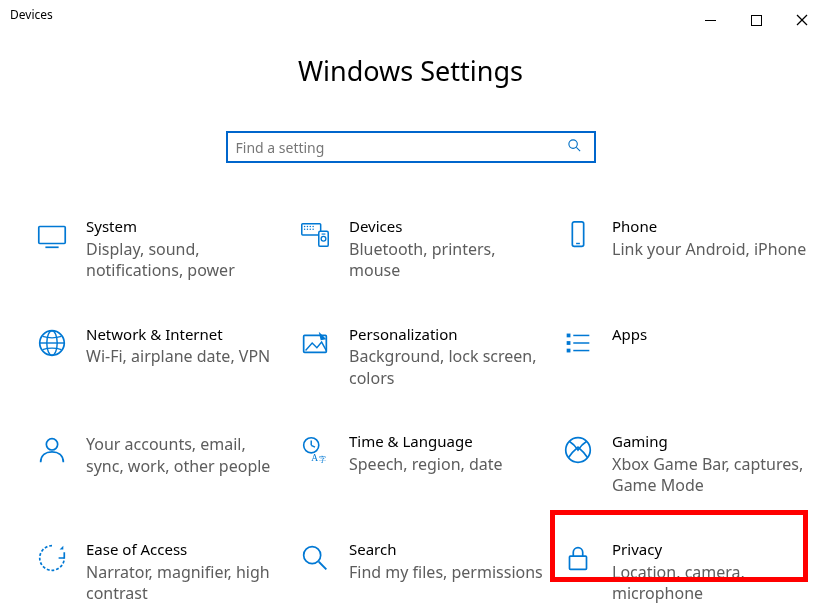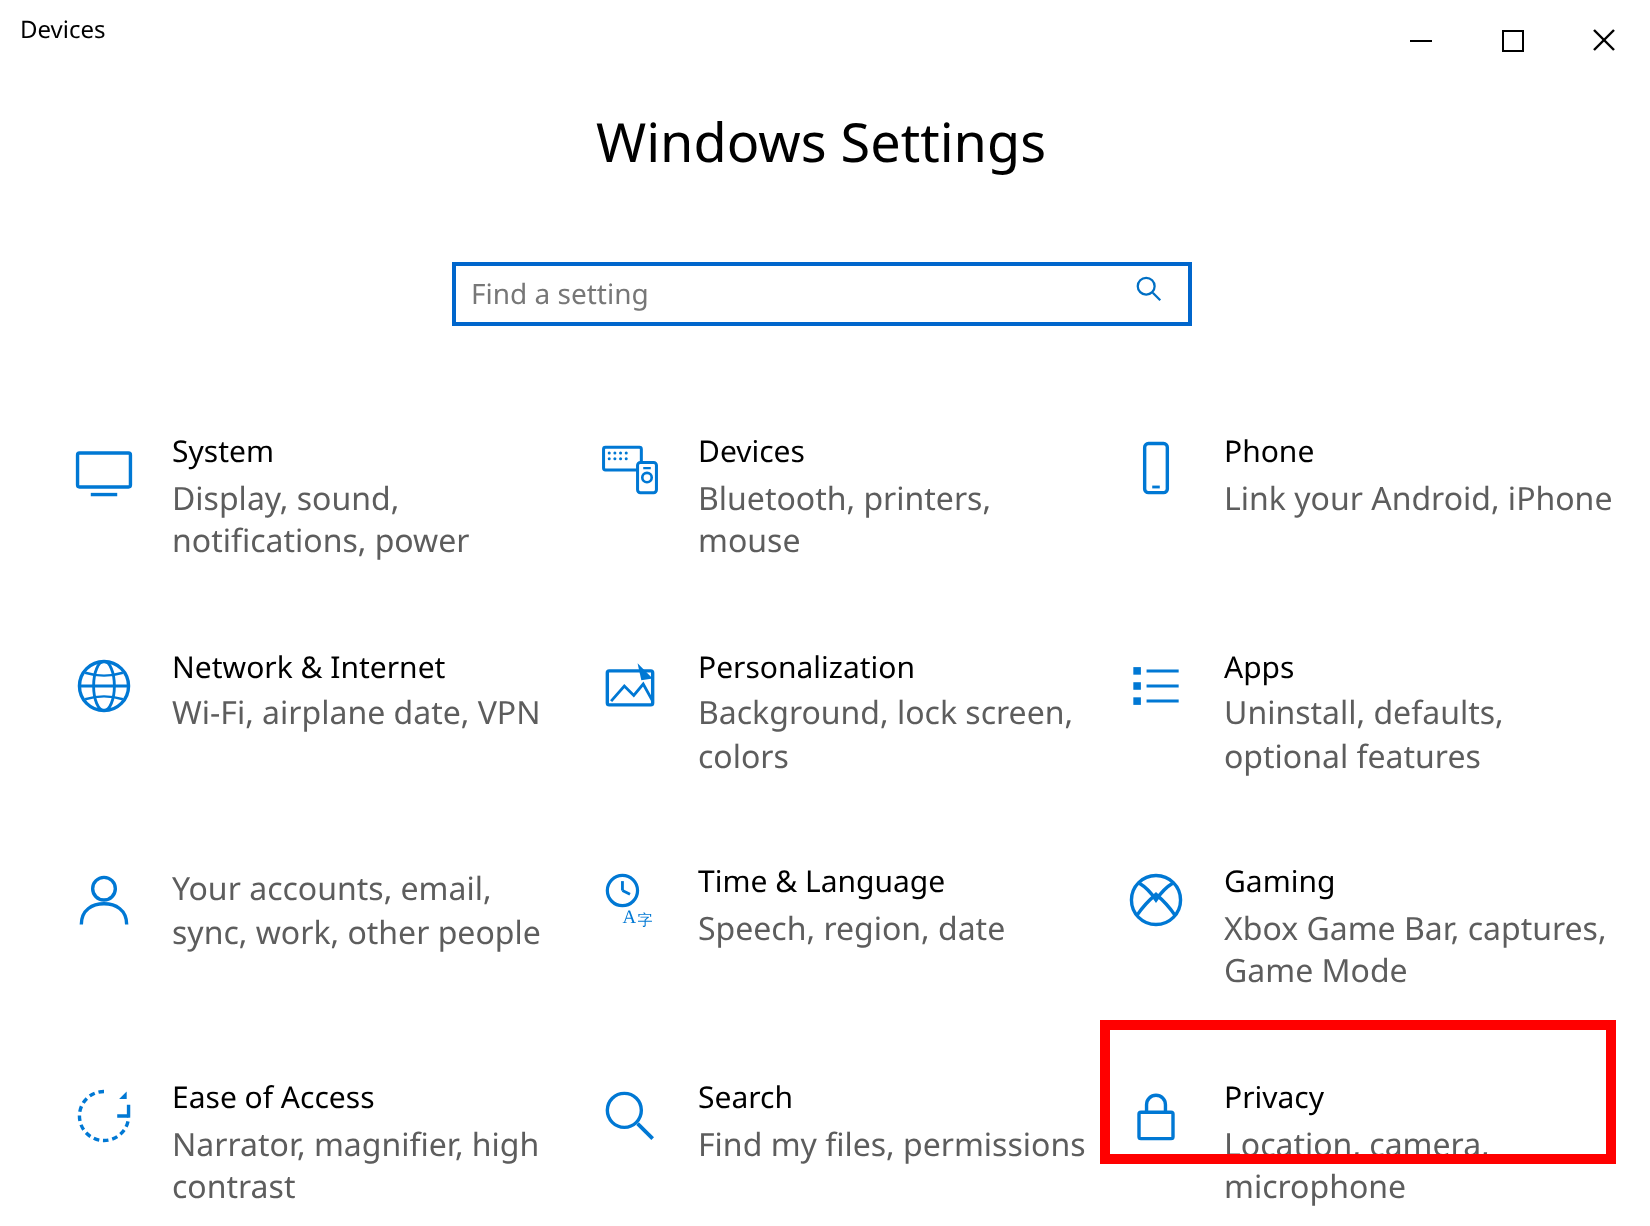--- a/index.html
+++ b/index.html
@@ -247,21 +247,20 @@
           <rect x="6" y="8" width="4" height="4" fill="#0078d4"></rect>
             <line x1="13" y1="10" x2="30" y2="10" stroke="#0078d4" stroke-width="1.6"></line>
           <rect x="6" y="16" width="4" height="4" fill="#0078d4"></rect>
             <line x1="13" y1="18" x2="30" y2="18" stroke="#0078d4" stroke-width="1.6"></line>
           <rect x="6" y="24" width="4" height="4" fill="#0078d4"></rect>
             <line x1="13" y1="26" x2="30" y2="26" stroke="#0078d4" stroke-width="1.6"></line>
         </svg>
       </div>
       <div class="item-text">
         <div class="item-title">Apps</div>
-        <div class="item-desc">Uninstall, defaults, optional features</div>
       </div>
     </div>
 
     <div class="settings-item">
       <div class="item-icon">
         <svg viewBox="0 0 36 36">
             <circle cx="18" cy="12" r="6" fill="none" stroke="#0078d4" stroke-width="1.8"></circle>
             <path d="M6 31 C6 23 12 20 18 20 C24 20 30 23 30 31" fill="none" stroke="#0078d4" stroke-width="1.8"></path>
           </svg>
       </div>

